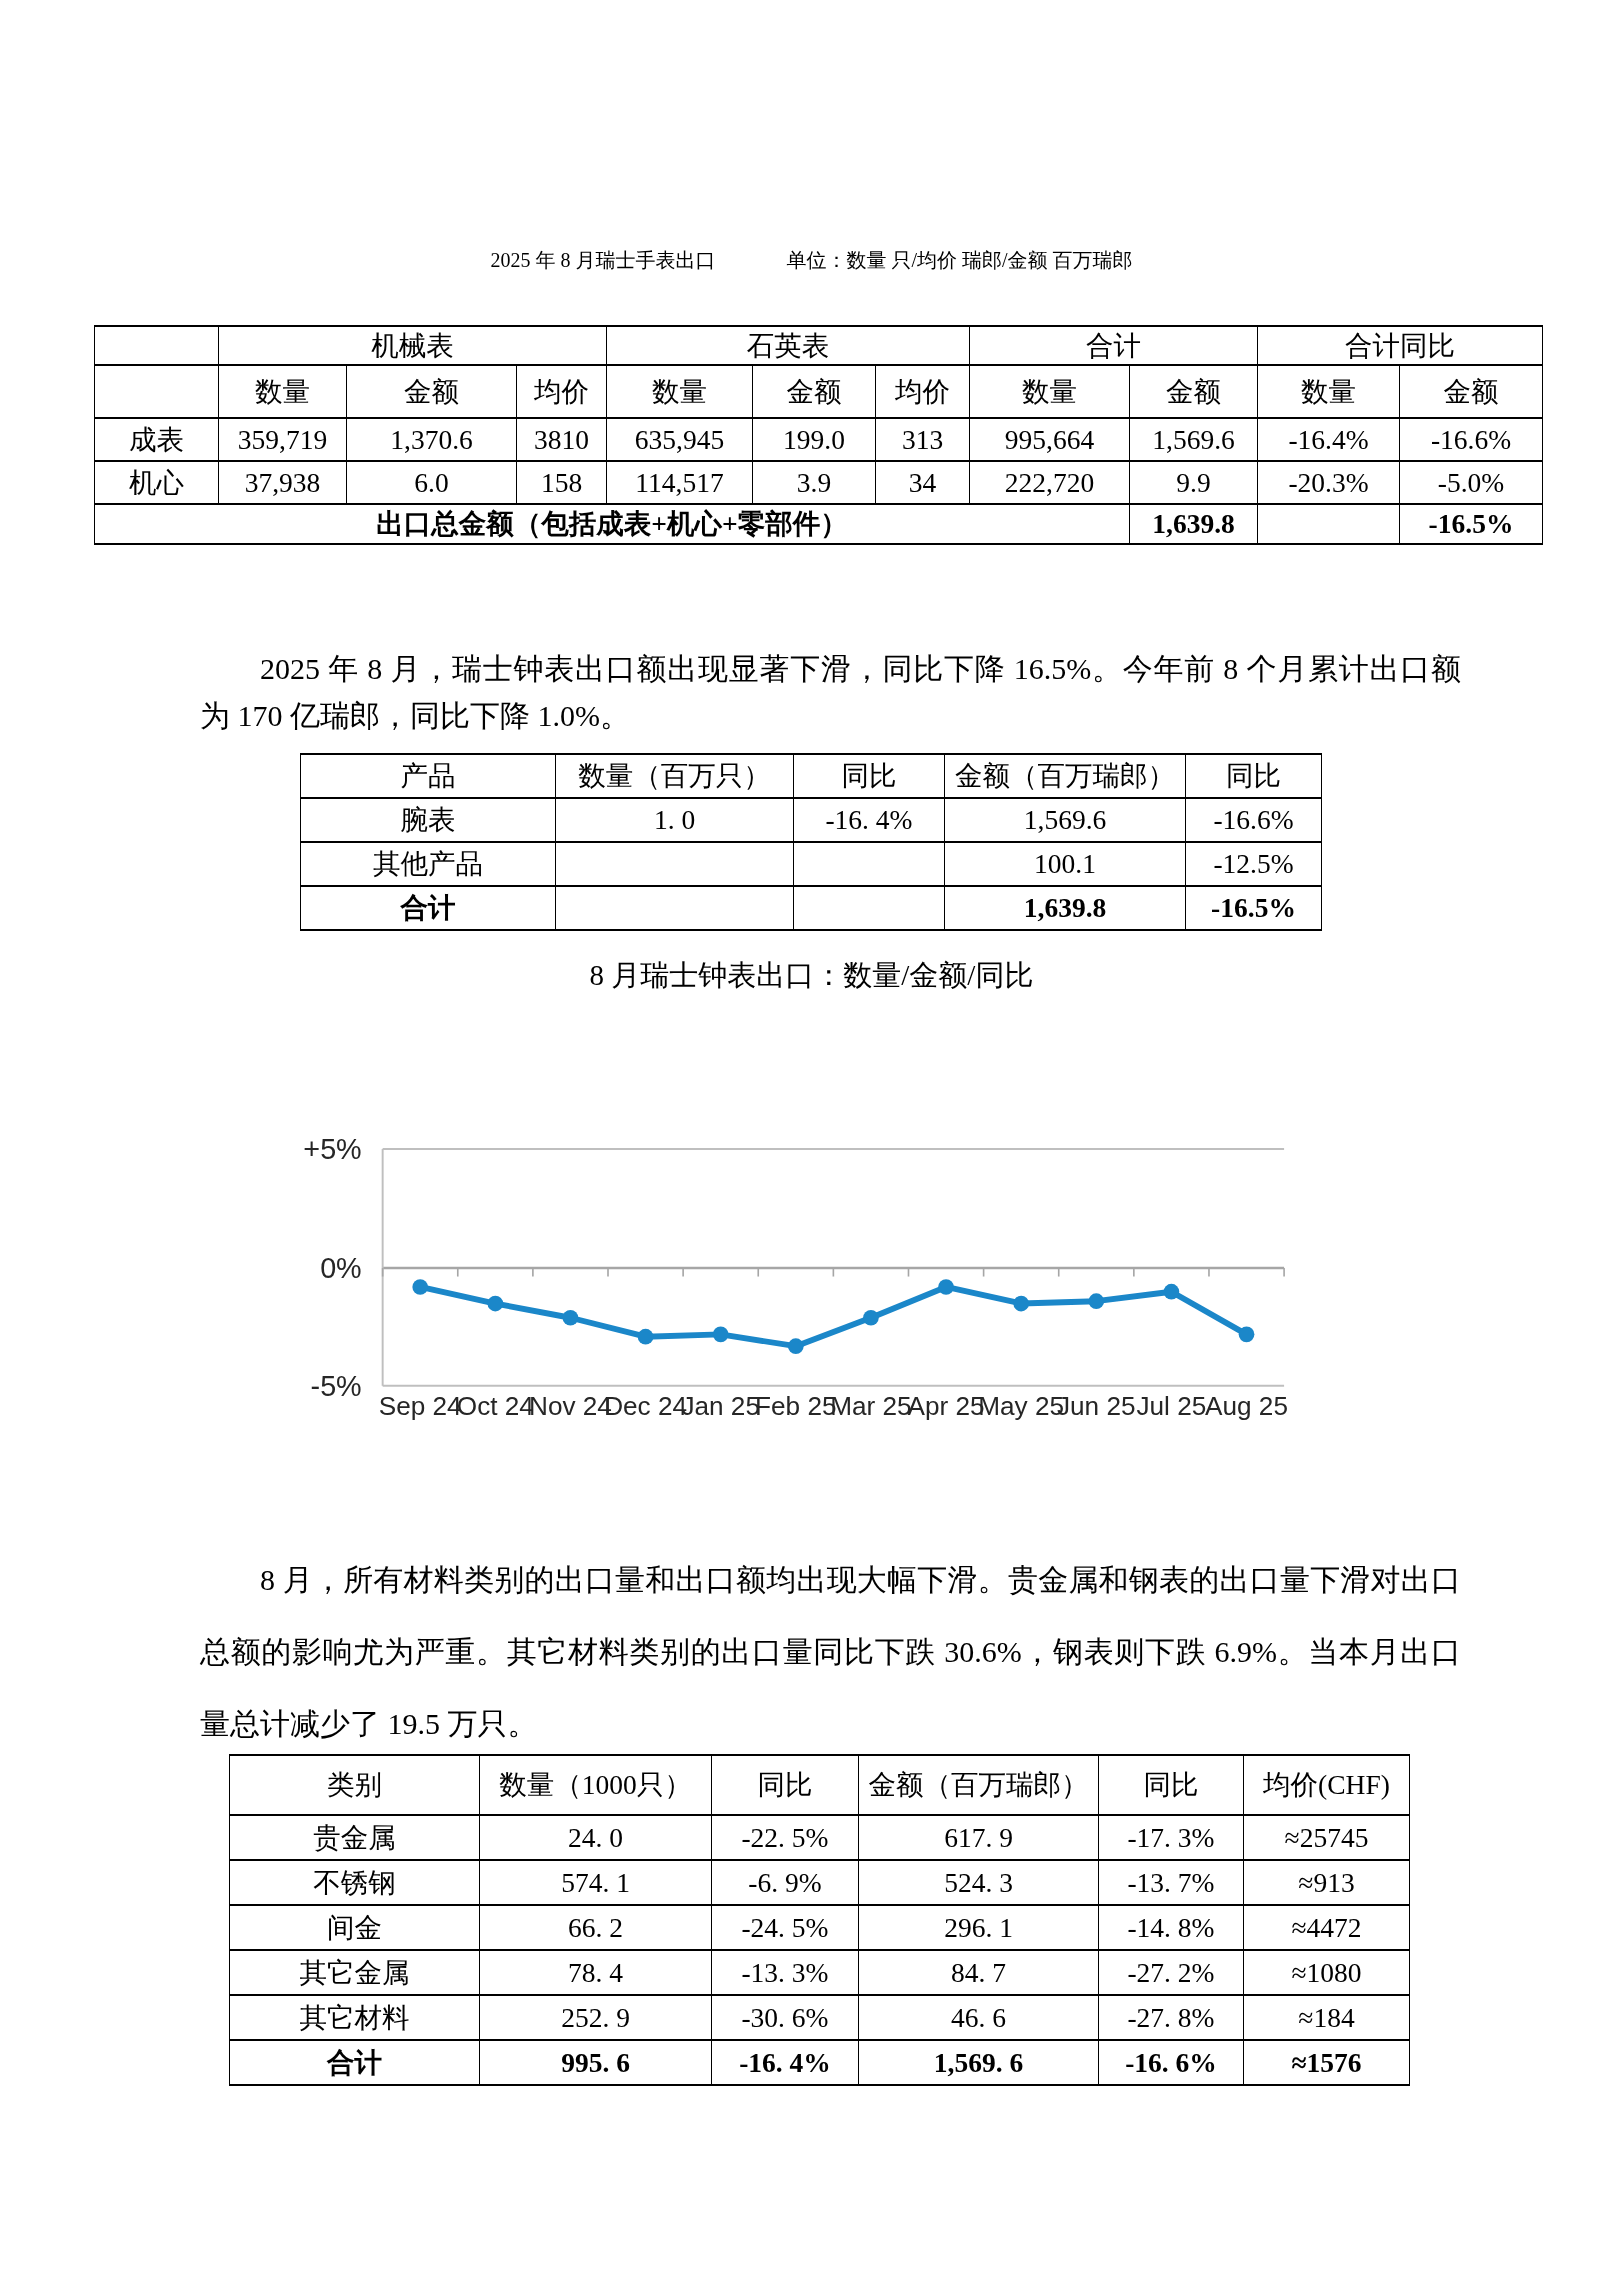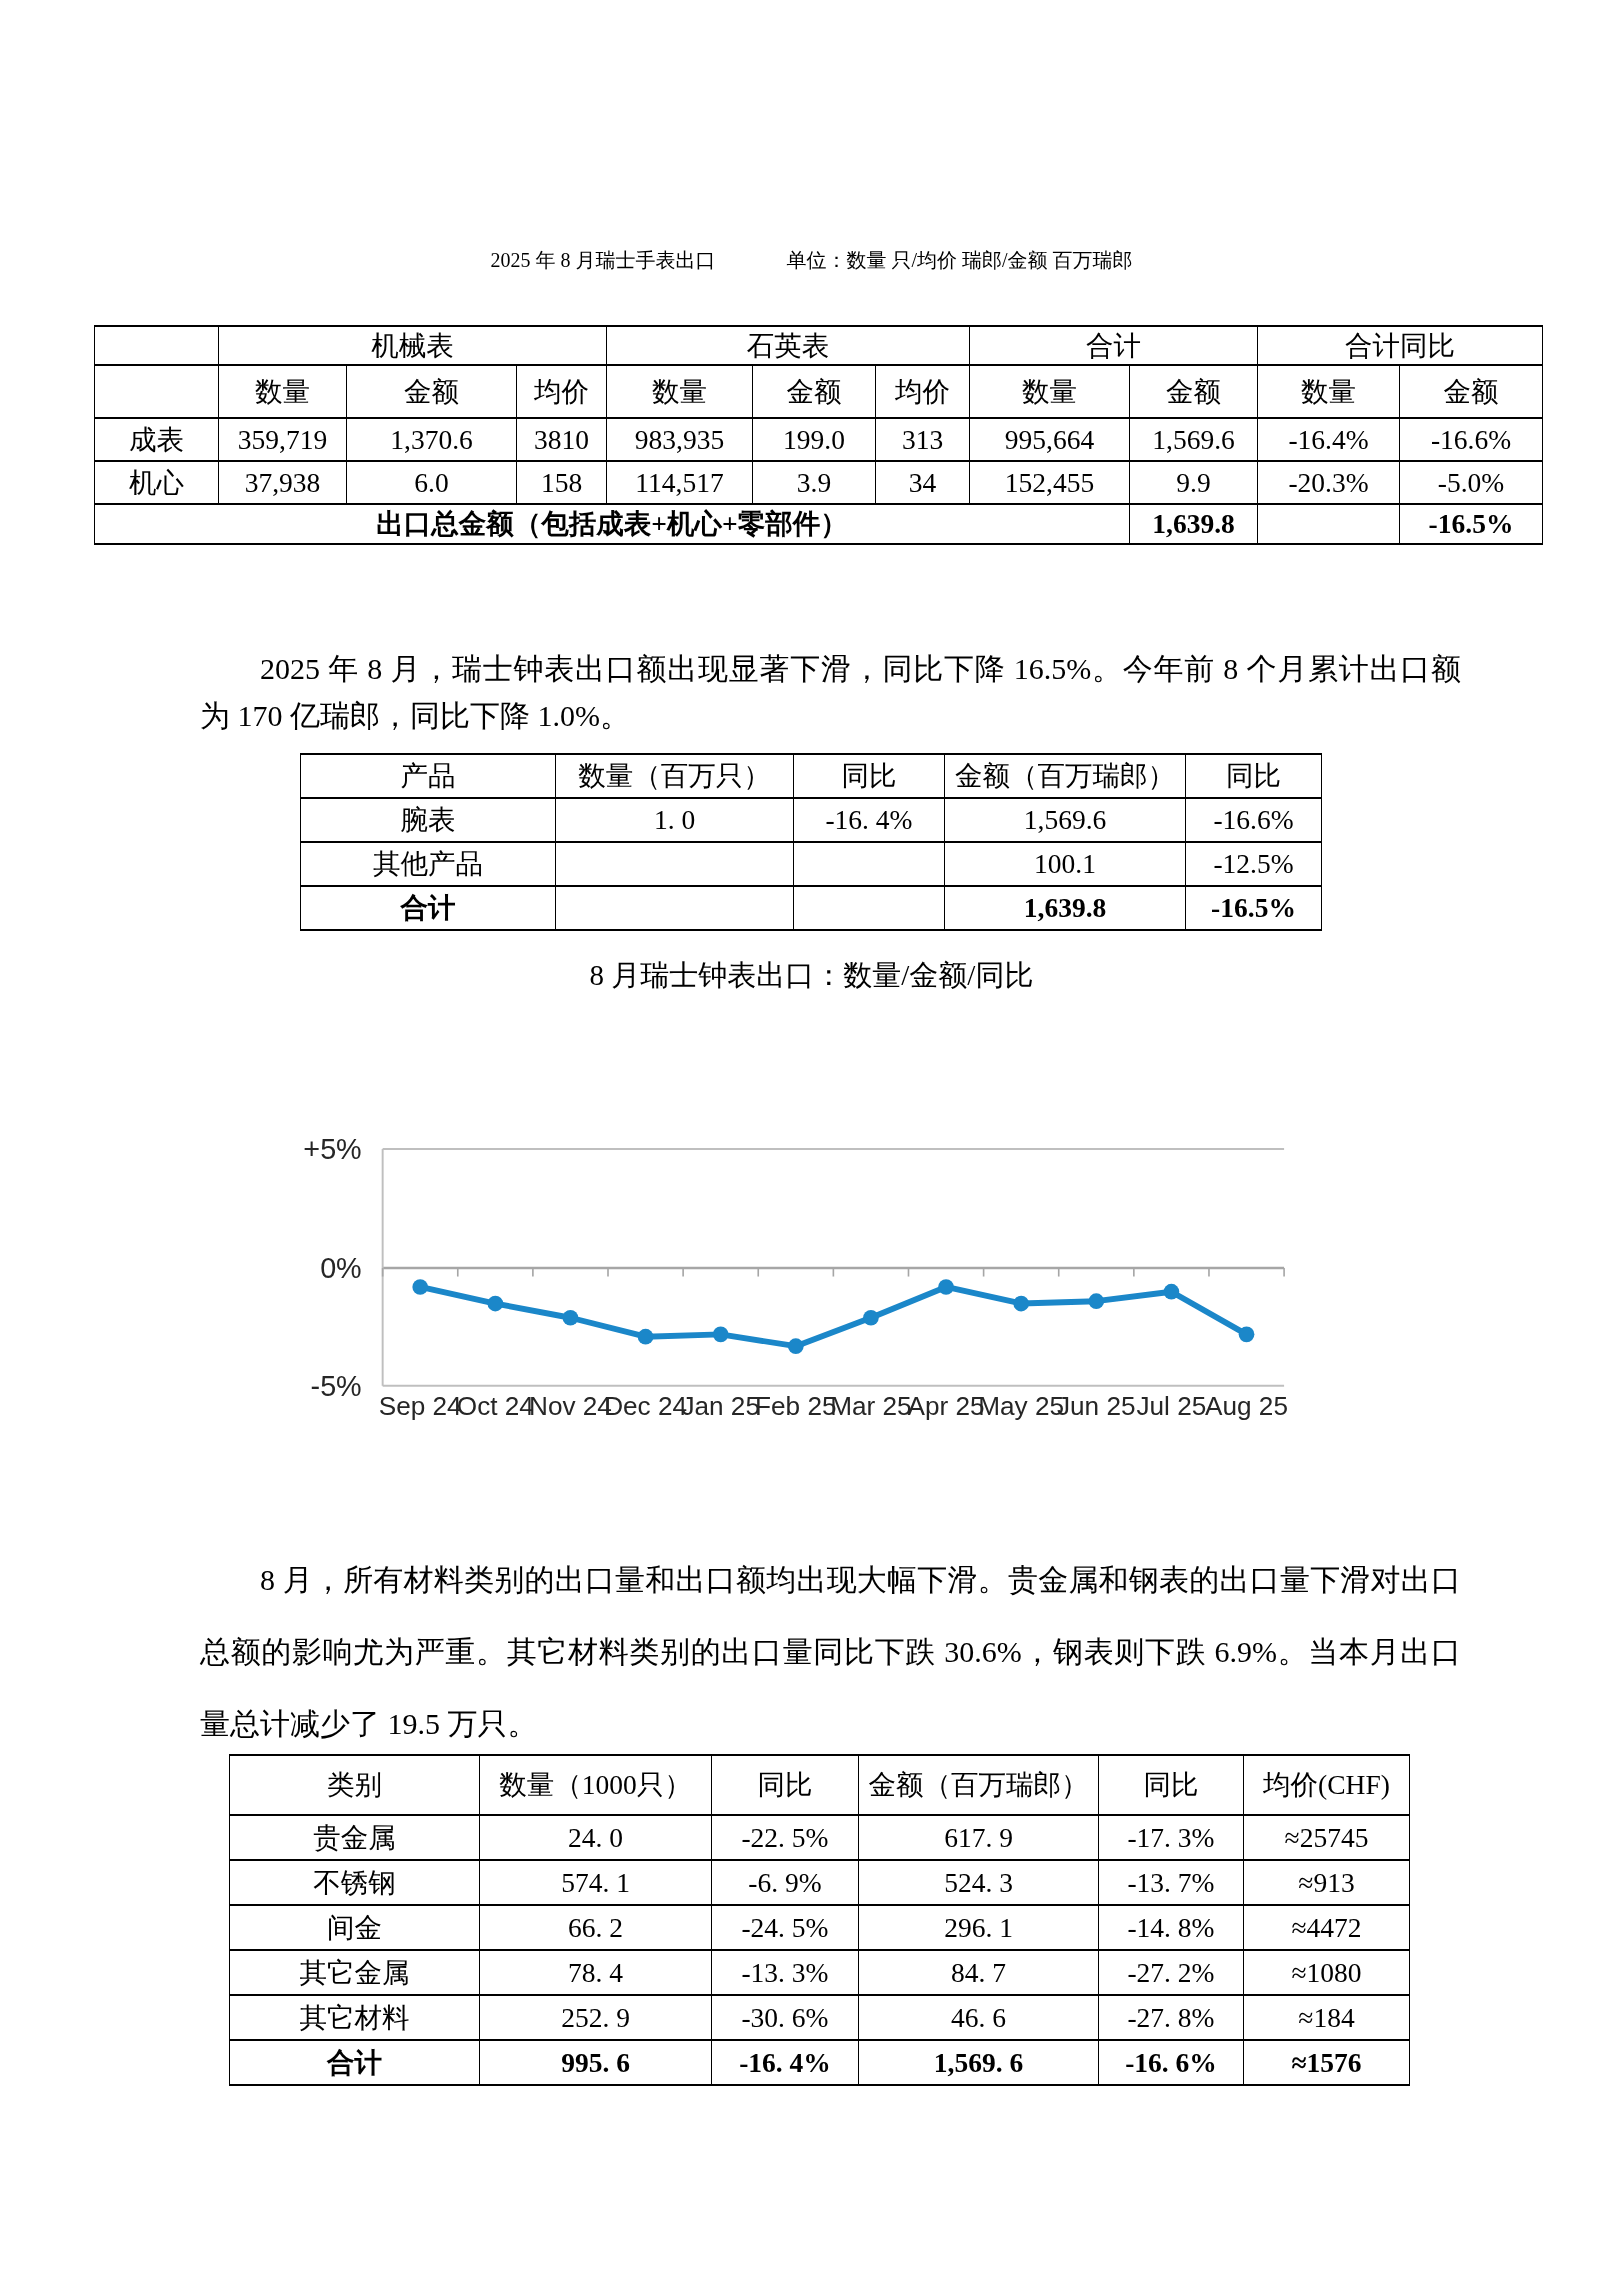--- a/index.html
+++ b/index.html
@@ -100,37 +100,37 @@
       <td>数量</td>
       <td>金额</td>
       <td>数量</td>
       <td>金额</td>
     </tr>
     <tr class="dr">
       <td>成表</td>
       <td>359,719</td>
       <td>1,370.6</td>
       <td>3810</td>
-      <td>983,935</td>
+      <td>635,945</td>
       <td>199.0</td>
       <td>313</td>
       <td>995,664</td>
       <td>1,569.6</td>
       <td>-16.4%</td>
       <td>-16.6%</td>
     </tr>
     <tr class="dr">
       <td>机心</td>
       <td>37,938</td>
       <td>6.0</td>
       <td>158</td>
       <td>114,517</td>
       <td>3.9</td>
       <td>34</td>
-      <td>152,455</td>
+      <td>222,720</td>
       <td>9.9</td>
       <td>-20.3%</td>
       <td>-5.0%</td>
     </tr>
     <tr class="ft bold-row">
       <td colspan="8">出口总金额（包括成表+机心+零部件）</td>
       <td>1,639.8</td>
       <td></td>
       <td>-16.5%</td>
     </tr>

